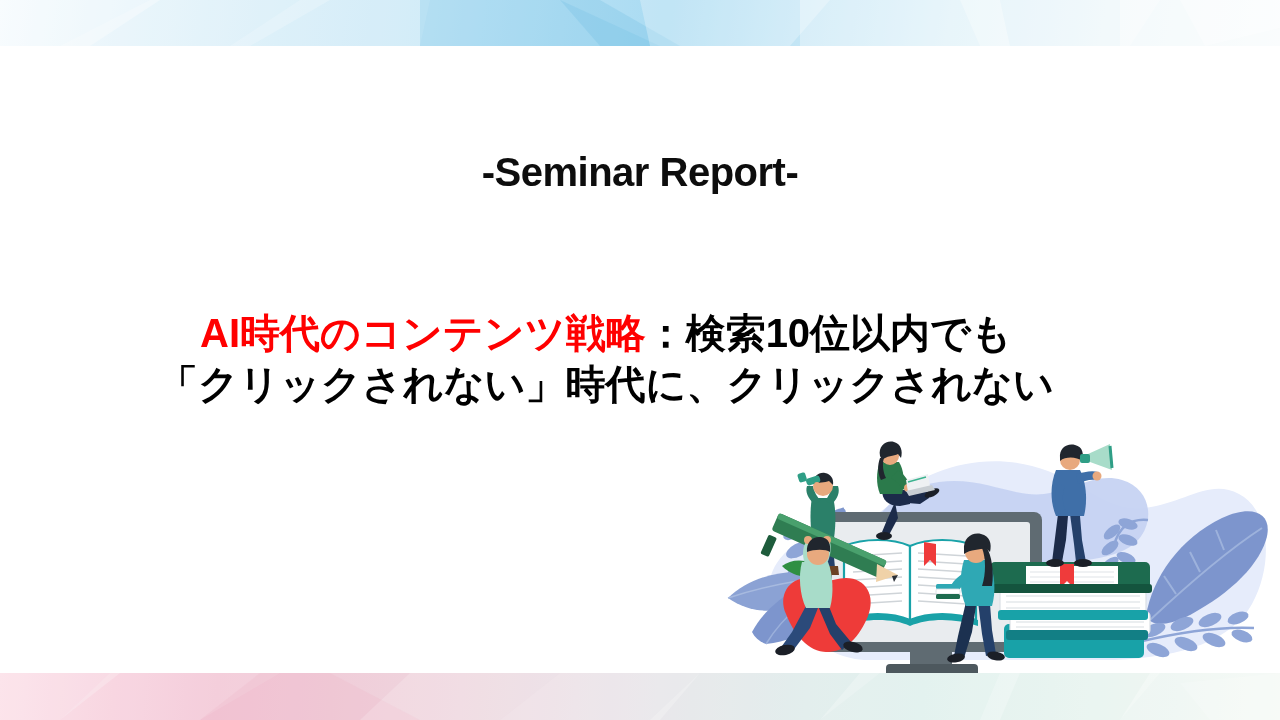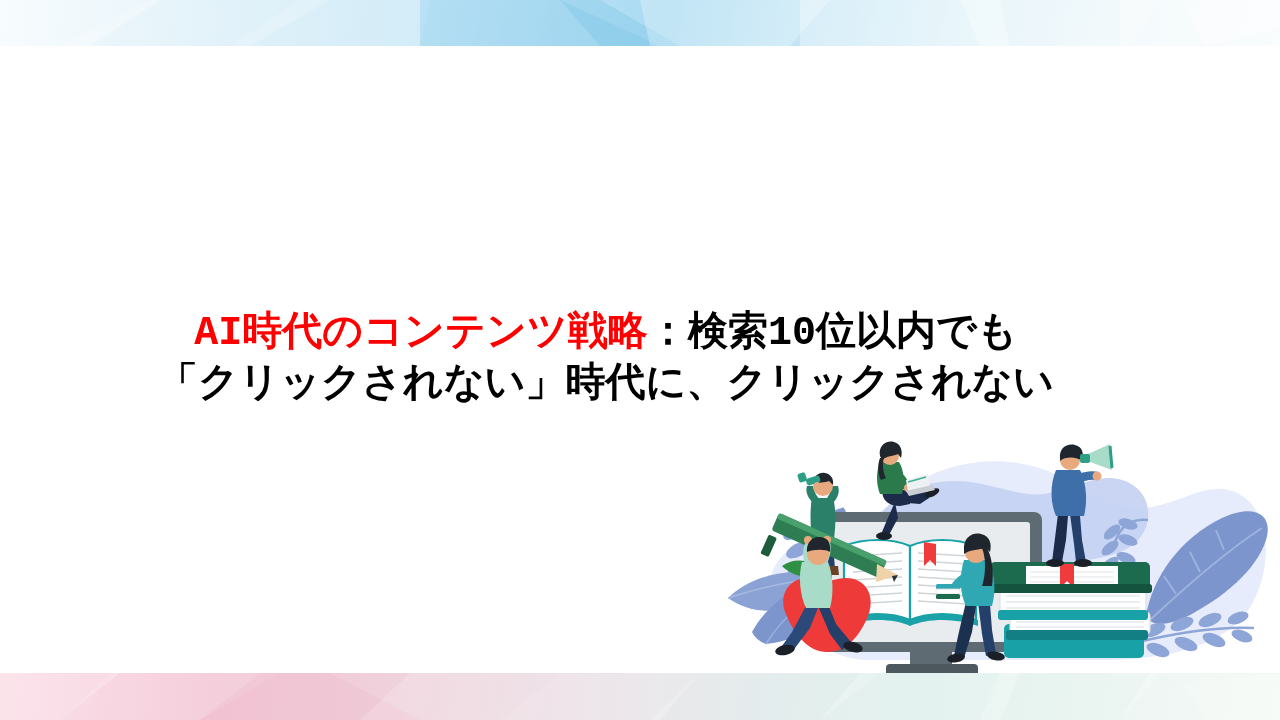--- a/index.html
+++ b/index.html
@@ -78,21 +78,21 @@
   }
   .main-title {
     position: absolute;
     left: 0; top: 308px;
     width: 1212px;
     text-align: center;
     font-size: 40px;
     font-weight: 700;
     line-height: 1.28;
     color: #000000;
-    font-family: Liberation Mono, monospace;
+    font-family: Liberation Sans, sans-serif;
     letter-spacing: 0px;
   }
   .main-title .hl { color: #ff0000; }
   .title-line { display: block; white-space: nowrap; }
 
   
   .illustration {
     position: absolute;
     left: 714px;
     top: 436px;
@@ -113,20 +113,21 @@
       <polygon points="420,0 560,0 660,46 420,46" fill="#7ec8e8" opacity="0.30"></polygon>
       <polygon points="560,0 600,0 680,46 600,46" fill="#5fb8e0" opacity="0.22"></polygon>
       <polygon points="640,0 830,0 790,46 650,46" fill="#ffffff" opacity="0.28"></polygon>
       <polygon points="800,0 1000,0 1010,46 800,46" fill="#ffffff" opacity="0.34"></polygon>
       <polygon points="960,0 1160,0 1130,46 980,46" fill="#ffffff" opacity="0.30"></polygon>
       <polygon points="1120,0 1280,0 1280,46 1120,46" fill="#ffffff" opacity="0.40"></polygon>
       <polygon points="1180,0 1280,0 1280,28 1205,46" fill="#ffffff" opacity="0.35"></polygon>
     </svg>
   </div>
 
+  <div class="seminar-label">-Seminar Report-</div>
 
   <div class="main-title">
     <span class="title-line"><span class="hl">AI時代のコンテンツ戦略</span><span>：検索10位以内でも</span></span>
     <span class="title-line">「クリックされない」時代に、クリックされない</span>
   </div>
 
   <div class="illustration">
     <svg width="566" height="244" viewBox="0 0 566 244" xmlns="http://www.w3.org/2000/svg">
 
       <g>

